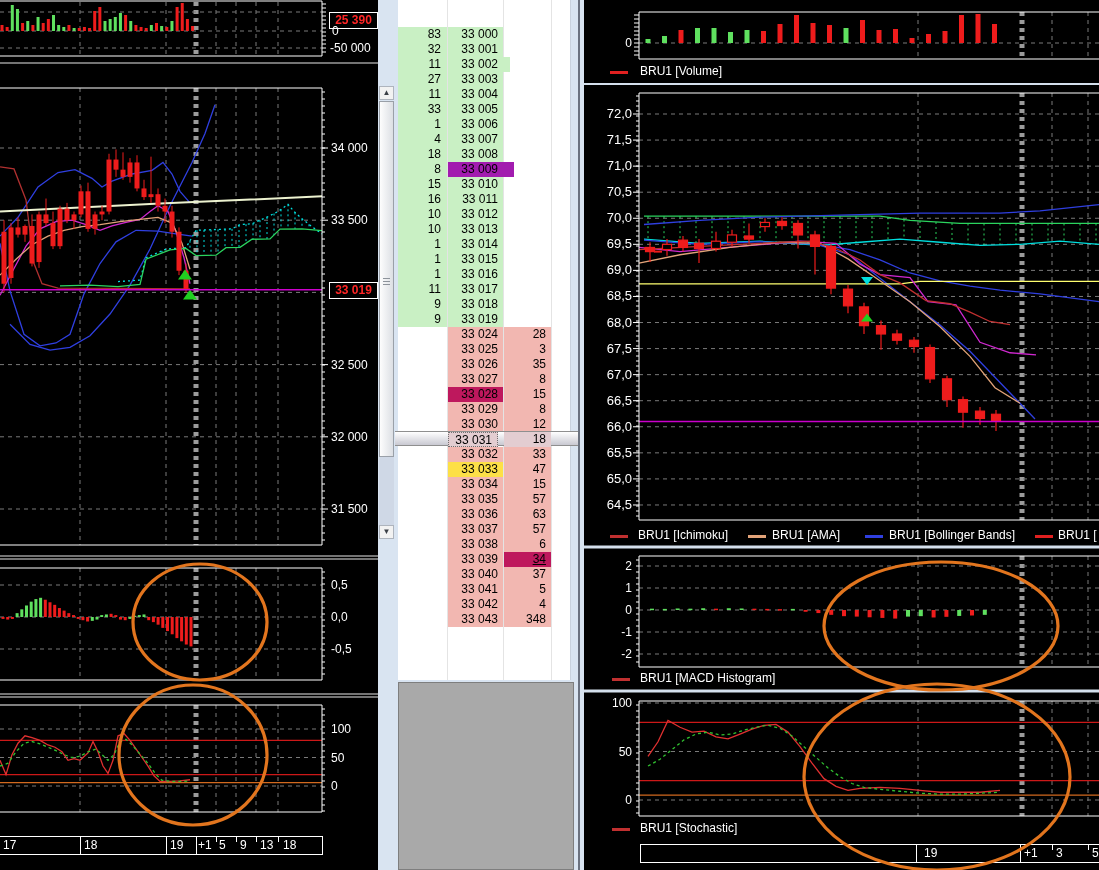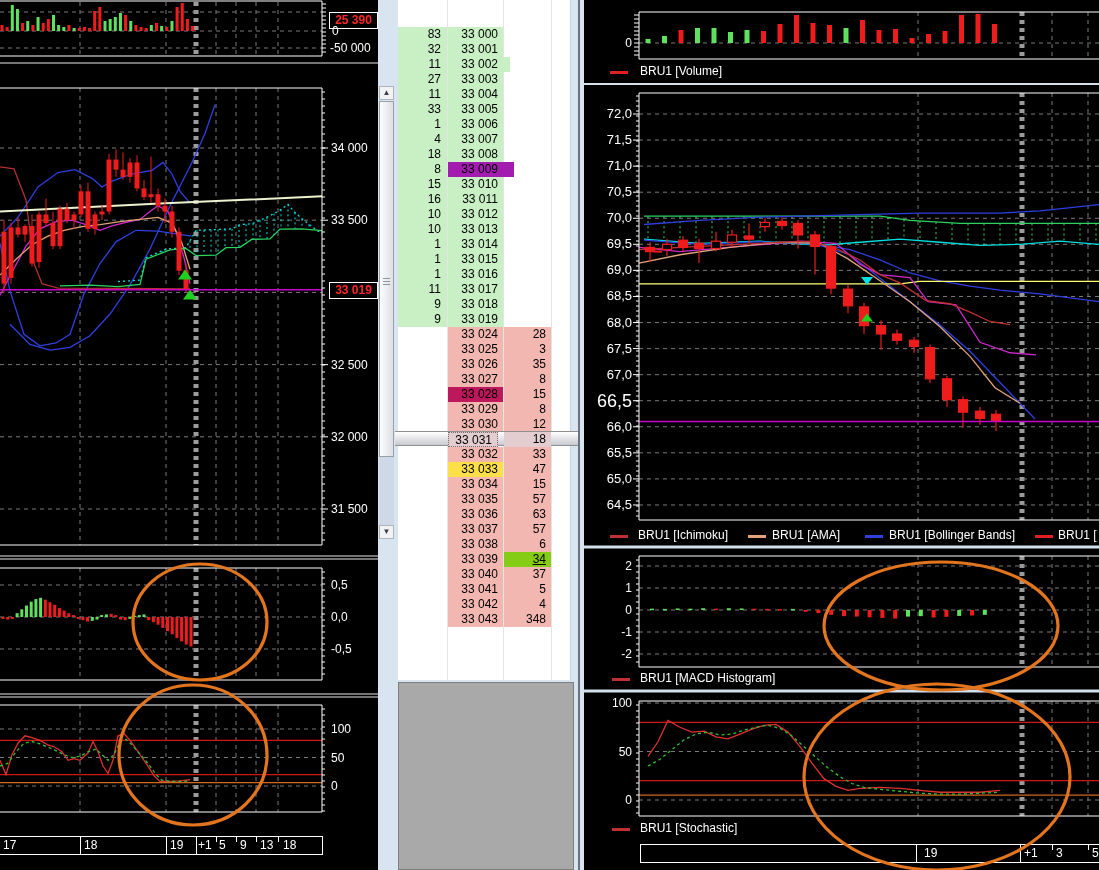--- a/index.html
+++ b/index.html
@@ -508,21 +508,21 @@
       <div class="dom-cell" style="left:109px;top:477px;width:42px;background:#f2b7b1;padding-right:5px;">15</div>
       <div class="dom-cell" style="left:53px;top:492px;width:50px;background:#f2b7b1;padding-right:5px;">33 035</div>
       <div class="dom-cell" style="left:109px;top:492px;width:42px;background:#f2b7b1;padding-right:5px;">57</div>
       <div class="dom-cell" style="left:53px;top:507px;width:50px;background:#f2b7b1;padding-right:5px;">33 036</div>
       <div class="dom-cell" style="left:109px;top:507px;width:42px;background:#f2b7b1;padding-right:5px;">63</div>
       <div class="dom-cell" style="left:53px;top:522px;width:50px;background:#f2b7b1;padding-right:5px;">33 037</div>
       <div class="dom-cell" style="left:109px;top:522px;width:42px;background:#f2b7b1;padding-right:5px;">57</div>
       <div class="dom-cell" style="left:53px;top:537px;width:50px;background:#f2b7b1;padding-right:5px;">33 038</div>
       <div class="dom-cell" style="left:109px;top:537px;width:42px;background:#f2b7b1;padding-right:5px;">6</div>
       <div class="dom-cell" style="left:53px;top:552px;width:50px;background:#f2b7b1;padding-right:5px;">33 039</div>
-      <div class="dom-cell" style="left:109px;top:552px;width:42px;background:#84cc16;padding-right:5px;text-decoration:underline;">34</div>
+      <div class="dom-cell" style="left:109px;top:552px;width:42px;background:#be185d;padding-right:5px;text-decoration:underline;">34</div>
       <div class="dom-cell" style="left:53px;top:567px;width:50px;background:#f2b7b1;padding-right:5px;">33 040</div>
       <div class="dom-cell" style="left:109px;top:567px;width:42px;background:#f2b7b1;padding-right:5px;">37</div>
       <div class="dom-cell" style="left:53px;top:582px;width:50px;background:#f2b7b1;padding-right:5px;">33 041</div>
       <div class="dom-cell" style="left:109px;top:582px;width:42px;background:#f2b7b1;padding-right:5px;">5</div>
       <div class="dom-cell" style="left:53px;top:597px;width:50px;background:#f2b7b1;padding-right:5px;">33 042</div>
       <div class="dom-cell" style="left:109px;top:597px;width:42px;background:#f2b7b1;padding-right:5px;">4</div>
       <div class="dom-cell" style="left:53px;top:612px;width:50px;background:#f2b7b1;padding-right:5px;">33 043</div>
       <div class="dom-cell" style="left:109px;top:612px;width:42px;background:#f2b7b1;padding-right:5px;">348</div>
     </div>
   <div class="dom-gray"></div>
@@ -917,21 +917,21 @@
     <div class="axr" style="left:2px;top:133px;font-size:13px;">71,5</div>
     <div class="axr" style="left:2px;top:159px;font-size:13px;">71,0</div>
     <div class="axr" style="left:2px;top:185px;font-size:13px;">70,5</div>
     <div class="axr" style="left:2px;top:211px;font-size:13px;">70,0</div>
     <div class="axr" style="left:2px;top:237px;font-size:13px;">69,5</div>
     <div class="axr" style="left:2px;top:263px;font-size:13px;">69,0</div>
     <div class="axr" style="left:2px;top:289px;font-size:13px;">68,5</div>
     <div class="axr" style="left:2px;top:316px;font-size:13px;">68,0</div>
     <div class="axr" style="left:2px;top:342px;font-size:13px;">67,5</div>
     <div class="axr" style="left:2px;top:368px;font-size:13px;">67,0</div>
-    <div class="axr" style="left:2px;top:394px;font-size:18px;">66,5</div>
+    <div class="axr" style="left:2px;top:394px;font-size:13px;">66,5</div>
     <div class="axr" style="left:2px;top:420px;font-size:13px;">66,0</div>
     <div class="axr" style="left:2px;top:446px;font-size:13px;">65,5</div>
     <div class="axr" style="left:2px;top:472px;font-size:13px;">65,0</div>
     <div class="axr" style="left:2px;top:498px;font-size:13px;">64,5</div>
     <div class="axr" style="left:2px;top:559px;">2</div>
     <div class="axr" style="left:2px;top:581px;">1</div>
     <div class="axr" style="left:2px;top:603px;">0</div>
     <div class="axr" style="left:2px;top:625px;">-1</div>
     <div class="axr" style="left:2px;top:647px;">-2</div>
     <div class="axr" style="left:2px;top:696px;">100</div>

